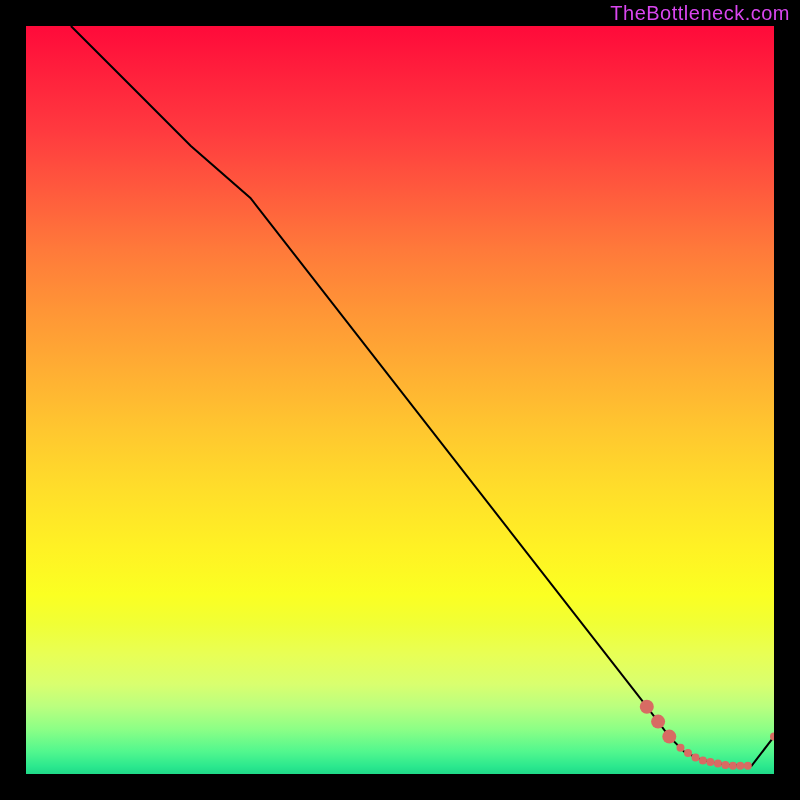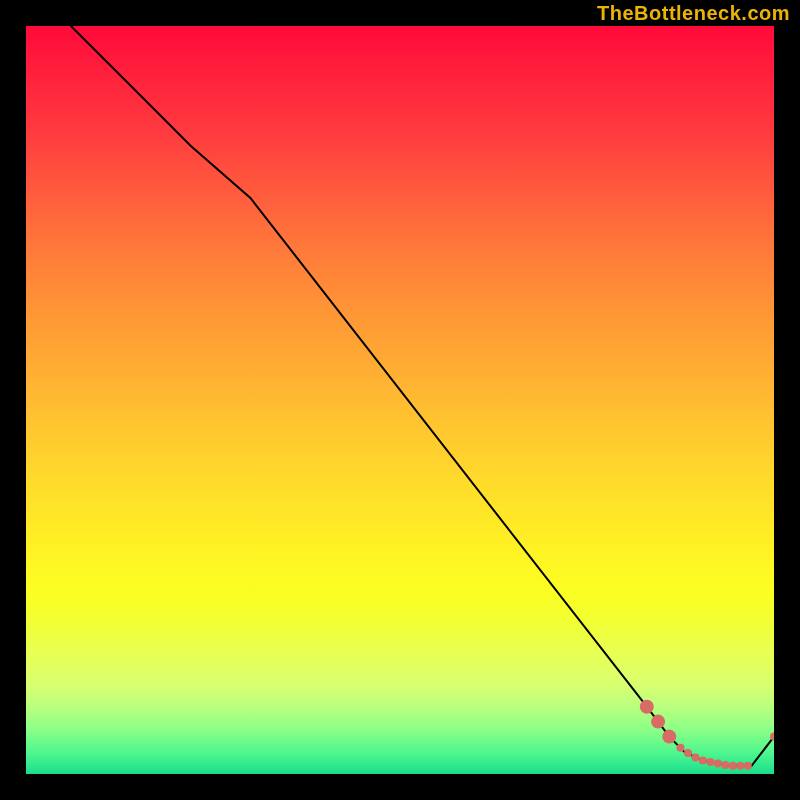--- a/index.html
+++ b/index.html
@@ -14,23 +14,23 @@
   .frame {
     position: relative;
     width: 800px;
     height: 800px;
     background: #000000;
   }
   .watermark {
     position: absolute;
     top: 2px;
     right: 10px;
-    color: #eab308;
+    color: #d946ef;
     font-size: 20px;
-    font-weight: bold;
+    font-weight: normal;
     letter-spacing: 0.5px;
     z-index: 50;
   }
   .plot-area {
     position: absolute;
     left: 26px;
     top: 26px;
     width: 748px;
     height: 748px;
     

